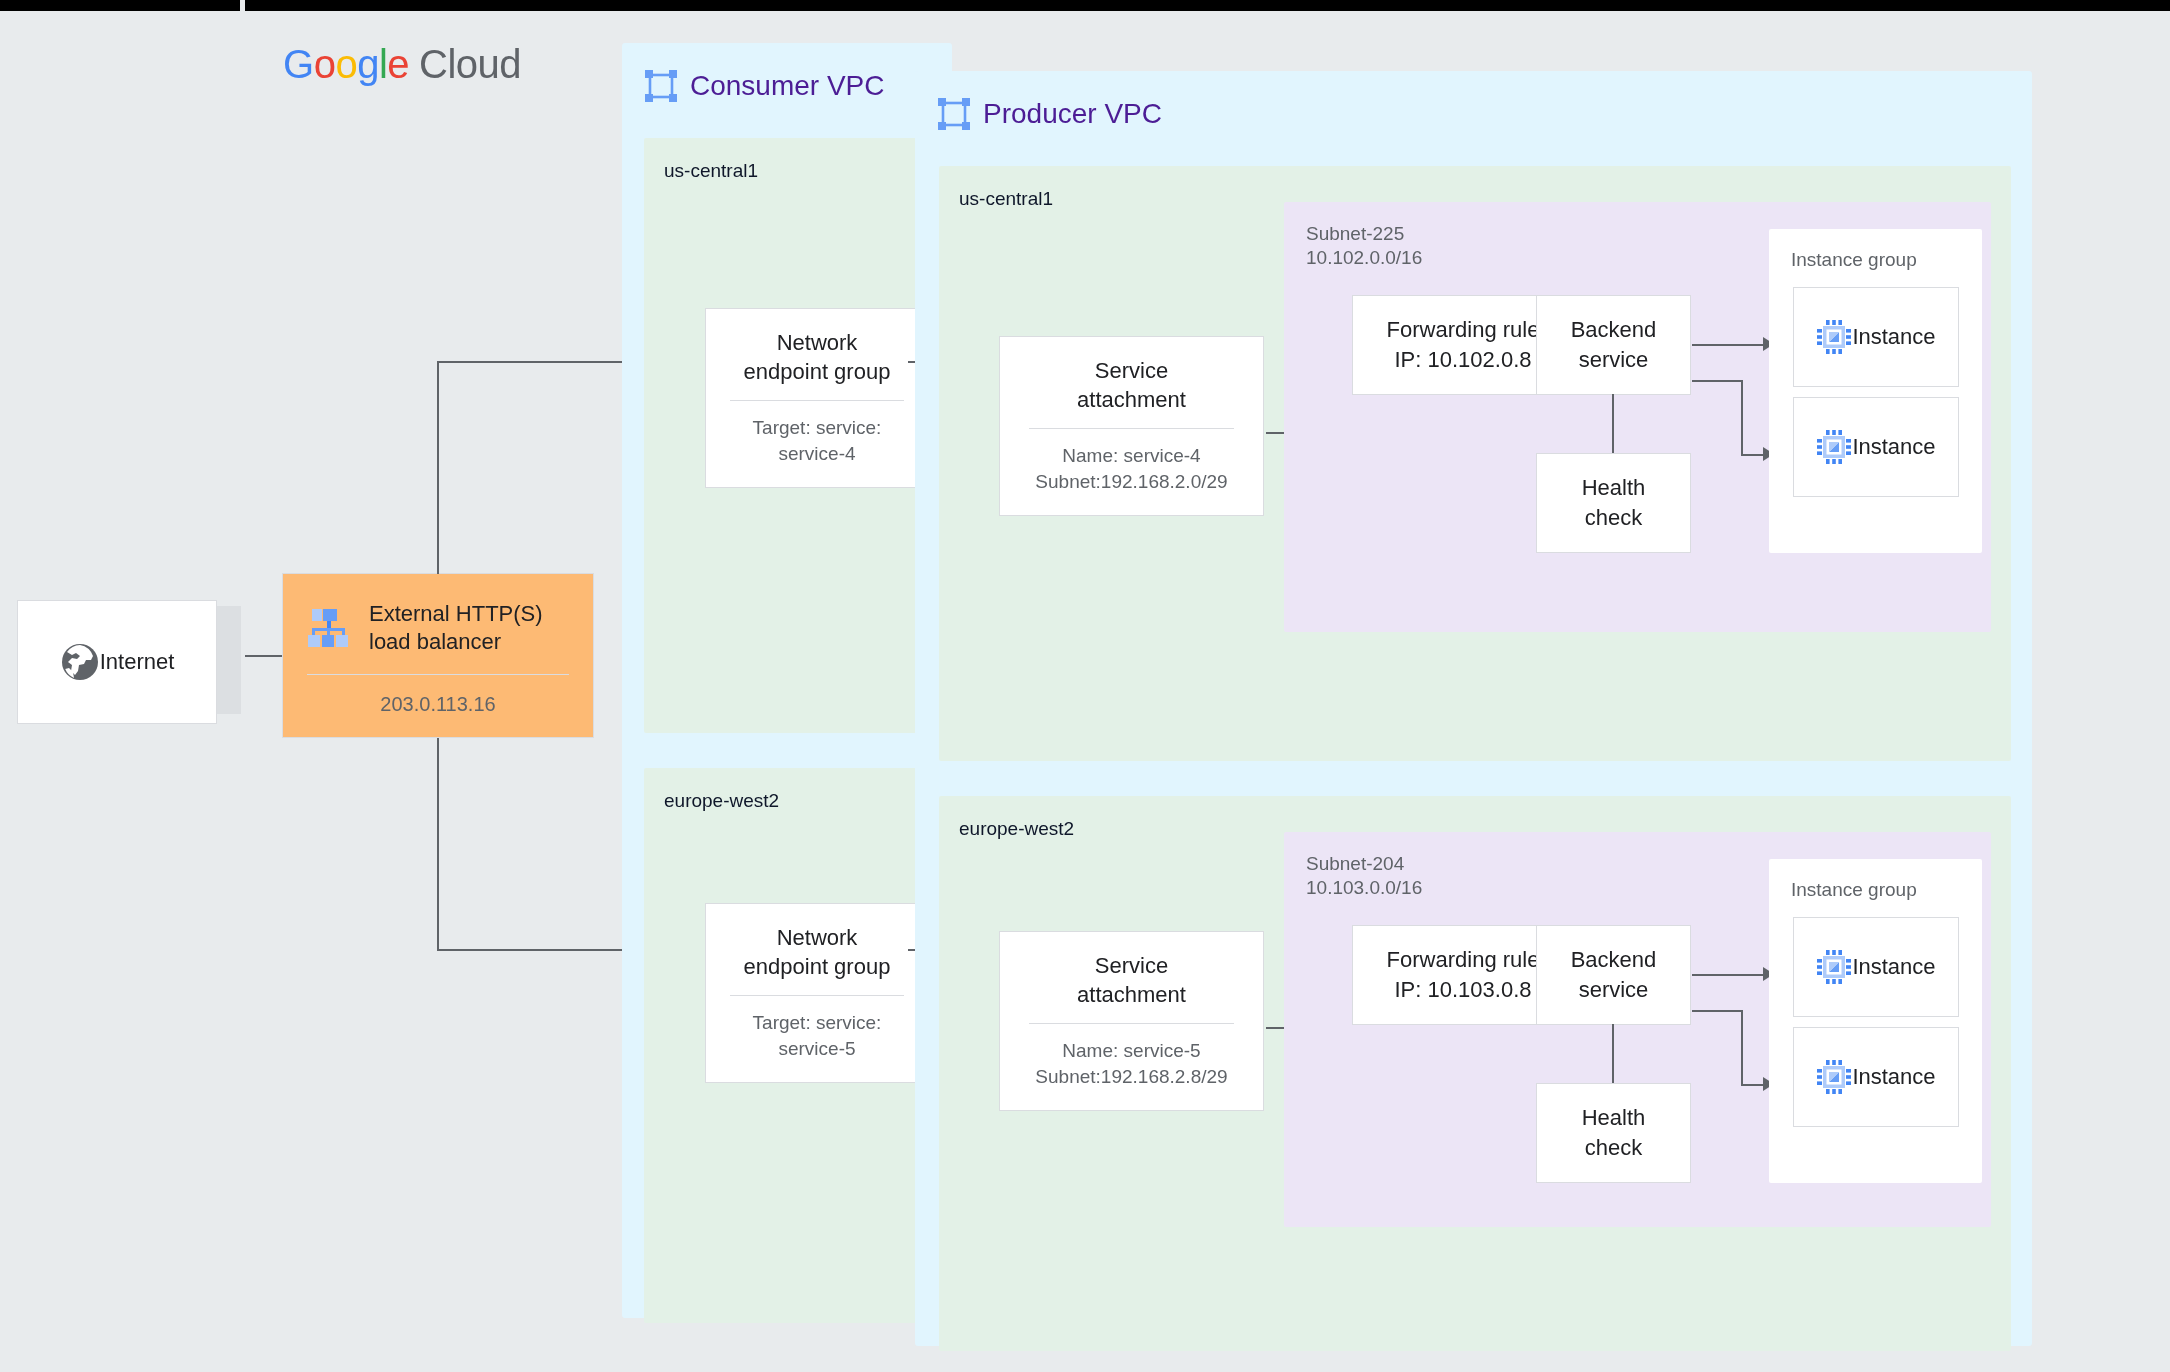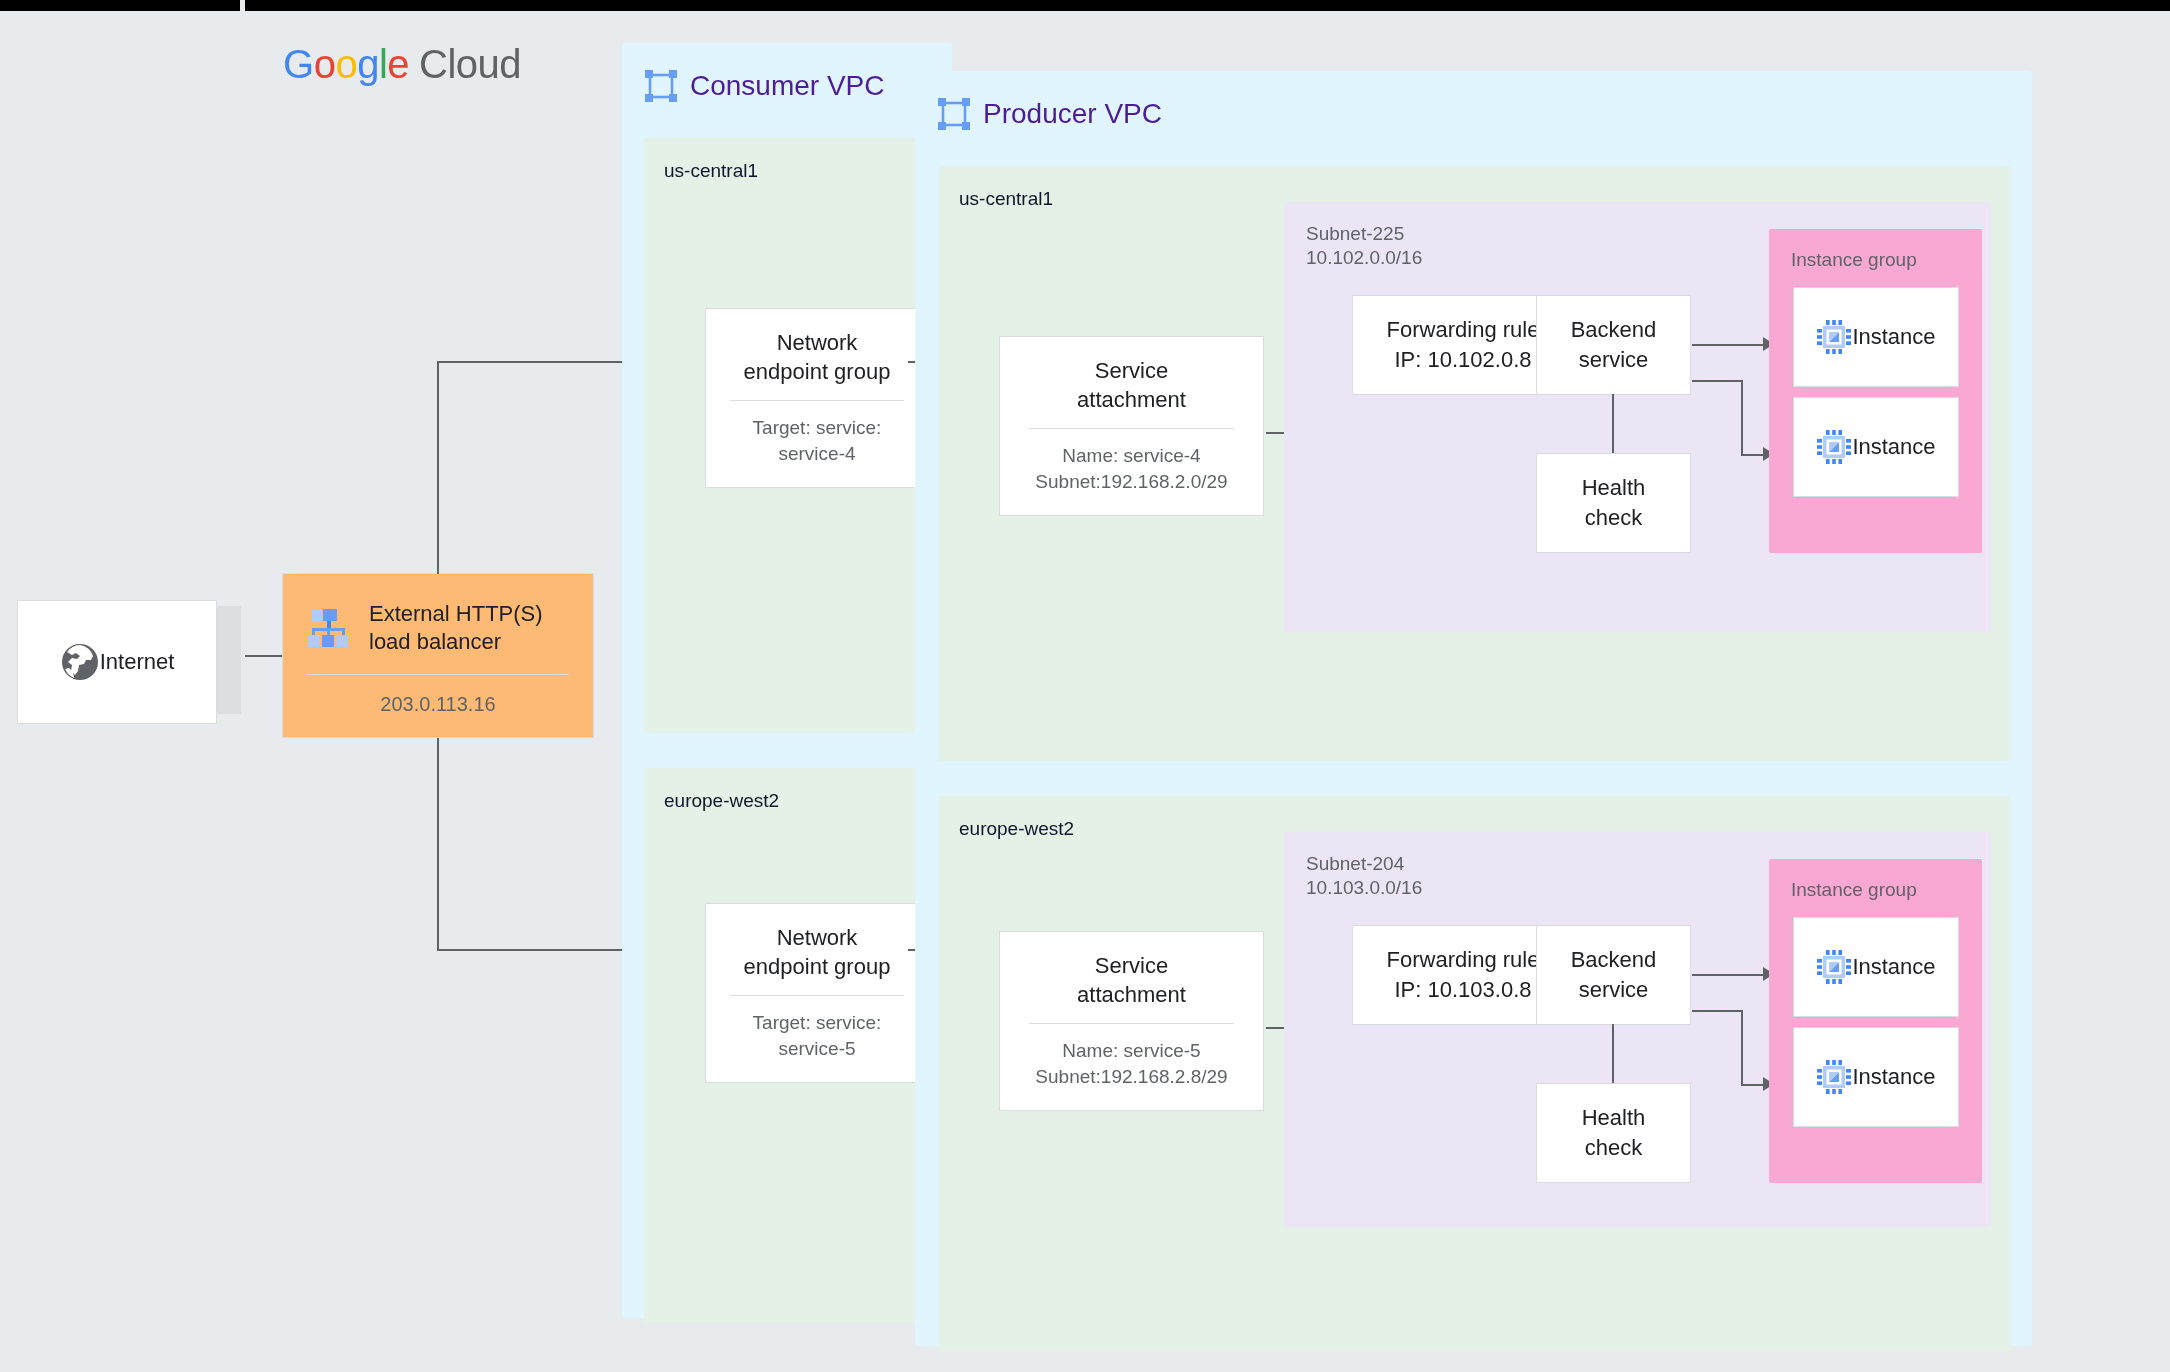--- a/index.html
+++ b/index.html
@@ -30,21 +30,21 @@
   .vpc-title { font-size: 28px; color: #4c1d95; white-space: nowrap; }
 
   .region {
     position: absolute; background: #e3f1e7; border-radius: 2px;
   }
   .region-label { position: absolute; left: 20px; top: 22px; font-size: 19px; color: #0f172a; white-space: nowrap; }
 
   .subnet { position: absolute; background: #ece5f6; border-radius: 2px; }
   .subnet-label { position:absolute; left: 22px; top: 20px; font-size: 19px; color:#5f6368; line-height: 1.25; white-space: nowrap; }
 
-  .igroup { position: absolute; background: #f9a8d4; border-radius: 2px; }
+  .igroup { position: absolute; background: #ffffff; border-radius: 2px; }
   .igroup-label { position:absolute; left: 22px; top: 20px; font-size: 19px; color:#5f6368; white-space: nowrap;}
 
   
   .card {
     position: absolute; background: #ffffff; border: 1px solid #dadce0;
     display: flex; flex-direction: column; align-items: center; justify-content: center;
   }
   .card-title { font-size: 22px; color: #202124; text-align: center; line-height: 1.3; white-space: pre-line; }
   .card-div { width: 78%; height: 1px; background: #dadce0; margin: 14px 0 14px 0; }
   .card-sub { font-size: 19px; color: #5f6368; text-align: center; line-height: 1.35; white-space: pre-line; }

